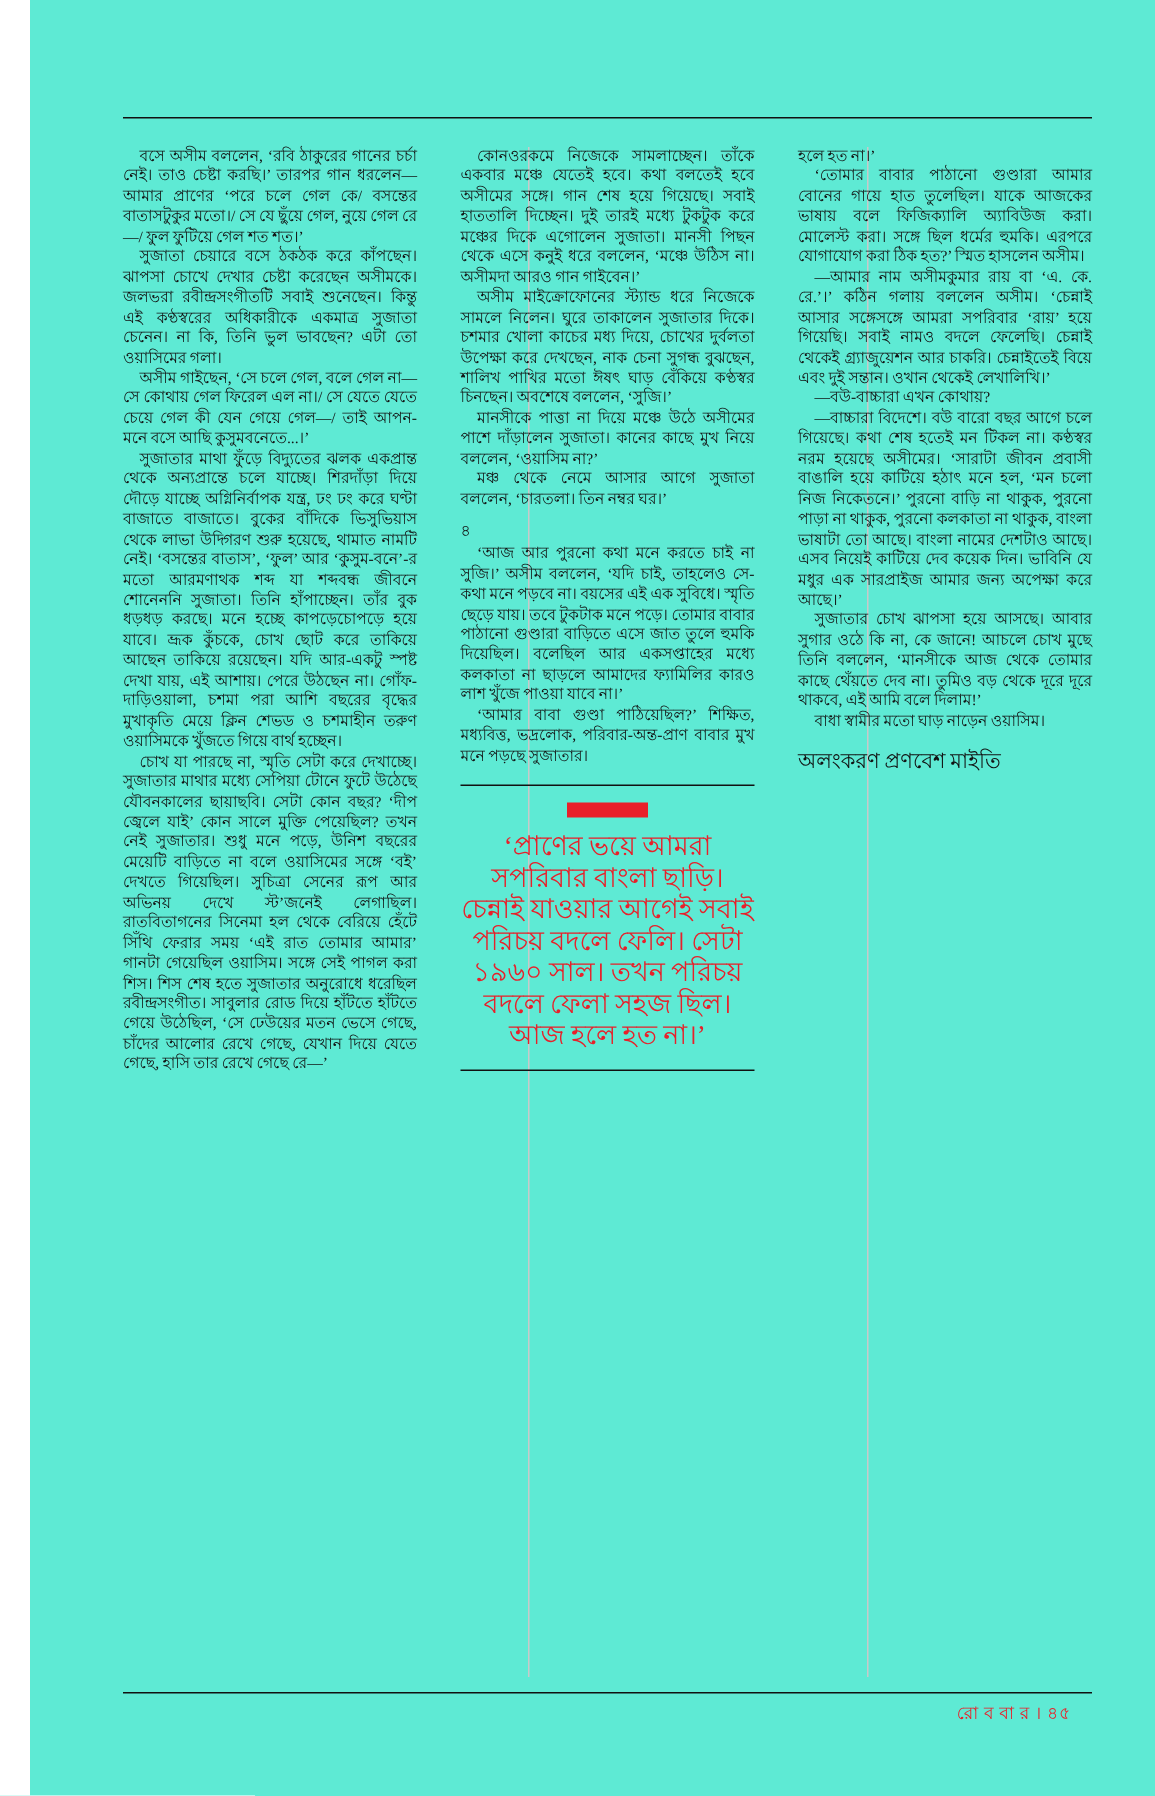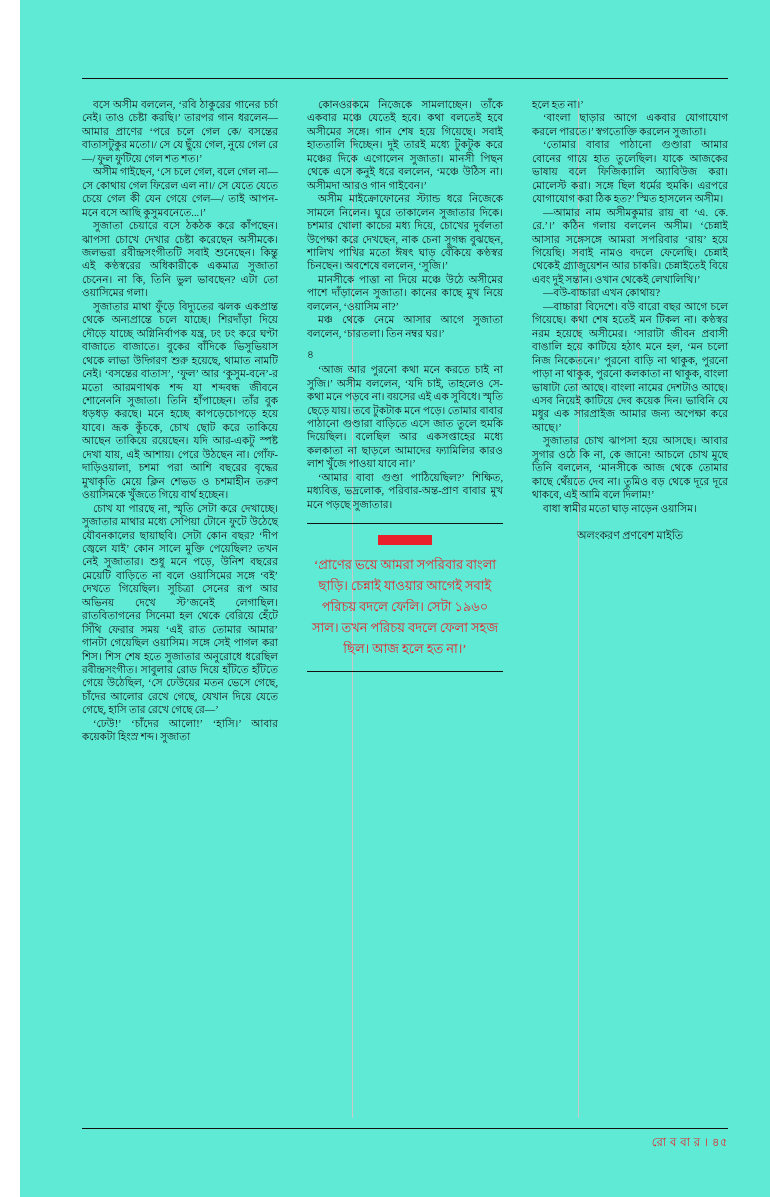--- a/index.html
+++ b/index.html
@@ -95,54 +95,54 @@
     margin-bottom: 11px;
   }
   .pq-bar {
     width: 54px;
     height: 10px;
     background: #e8202a;
     margin: 0 auto 9px auto;
   }
   .pullquote {
     color: #e8202a;
-    font-size: 13px;
+    font-size: 18px;
     line-height: 21px;
     text-align: center;
     text-indent: 0;
     font-family: "Liberation Serif", serif;
     letter-spacing: 0px;
   }
   .pq-rule-bottom {
     width: 196px;
     height: 1px;
     background: #111111;
     margin-top: 12px;
   }
 
   .credit {
-    font-size: 11px;
-    text-align: center;
+    font-size: 14px;
+    text-align: left;
     text-indent: 0;
     margin-top: 14px;
     color: #111111;
   }
 
   
   .footer-rule {
     position: absolute;
     left: 62px;
     top: 1128px;
     width: 646px;
     height: 1px;
     background: #111111;
   }
   .footer {
     position: absolute;
-    right: 62px;
+    right: 76px;
     top: 1134px;
     font-size: 11.5px;
     color: #e8202a;
     letter-spacing: 0.5px;
   }
   .footer .pagenum { color: #e8202a; }
 </style>
 </head>
 <body>
 
@@ -150,25 +150,24 @@
 
   <div class="top-rule"></div>
 
   <div class="columns">
 
     <div class="vrule v1"></div>
     <div class="vrule v2"></div>
 
     <div class="col left">
       <p>বসে অসীম বললেন, ‘রবি ঠাকুরের গানের চর্চা নেই। তাও চেষ্টা করছি।’ তারপর গান ধরলেন— আমার প্রাণের ‘পরে চলে গেল কে/ বসন্তের বাতাসটুকুর মতো।/ সে যে ছুঁয়ে গেল, নুয়ে গেল রে—/ ফুল ফুটিয়ে গেল শত শত।’</p>
+      <p>সুজাতা চেয়ারে বসে ঠকঠক করে কাঁপছেন। ঝাপসা চোখে দেখার চেষ্টা করেছেন অসীমকে। জলভরা রবীন্দ্রসংগীতটি সবাই শুনেছেন। কিন্তু এই কণ্ঠস্বরের অধিকারীকে একমাত্র সুজাতা চেনেন। না কি, তিনি ভুল ভাবছেন? এটা তো ওয়াসিমের গলা।</p>
       <p>অসীম গাইছেন, ‘সে চলে গেল, বলে গেল না— সে কোথায় গেল ফিরেল এল না।/ সে যেতে যেতে চেয়ে গেল কী যেন গেয়ে গেল—/ তাই আপন-মনে বসে আছি কুসুমবনেতে...।’</p>
-      <p>সুজাতা চেয়ারে বসে ঠকঠক করে কাঁপছেন। ঝাপসা চোখে দেখার চেষ্টা করেছেন অসীমকে। জলভরা রবীন্দ্রসংগীতটি সবাই শুনেছেন। কিন্তু এই কণ্ঠস্বরের অধিকারীকে একমাত্র সুজাতা চেনেন। না কি, তিনি ভুল ভাবছেন? এটা তো ওয়াসিমের গলা।</p>
       <p>সুজাতার মাথা ফুঁড়ে বিদ্যুতের ঝলক একপ্রান্ত থেকে অন্যপ্রান্তে চলে যাচ্ছে। শিরদাঁড়া দিয়ে দৌড়ে যাচ্ছে অগ্নিনির্বাপক যন্ত্র, ঢং ঢং করে ঘণ্টা বাজাতে বাজাতে। বুকের বাঁদিকে ভিসুভিয়াস থেকে লাভা উদ্গিরণ শুরু হয়েছে, থামাত নামটি নেই। ‘বসন্তের বাতাস’, ‘ফুল’ আর ‘কুসুম-বনে’-র মতো আরমণাথক শব্দ যা শব্দবন্ধ জীবনে শোনেননি সুজাতা। তিনি হাঁপাচ্ছেন। তাঁর বুক ধড়ধড় করছে। মনে হচ্ছে কাপড়েচোপড়ে হয়ে যাবে। ভ্রূক কুঁচকে, চোখ ছোট করে তাকিয়ে আছেন তাকিয়ে রয়েছেন। যদি আর-একটু স্পষ্ট দেখা যায়, এই আশায়। পেরে উঠছেন না। গোঁফ-দাড়িওয়ালা, চশমা পরা আশি বছরের বৃদ্ধের মুখাকৃতি মেয়ে ক্লিন শেভড ও চশমাহীন তরুণ ওয়াসিমকে খুঁজতে গিয়ে বার্থ হচ্ছেন।</p>
       <p>চোখ যা পারছে না, স্মৃতি সেটা করে দেখাচ্ছে। সুজাতার মাথার মধ্যে সেপিয়া টোনে ফুটে উঠেছে যৌবনকালের ছায়াছবি। সেটা কোন বছর? ‘দীপ জ্বেলে যাই’ কোন সালে মুক্তি পেয়েছিল? তখন নেই সুজাতার। শুধু মনে পড়ে, উনিশ বছরের মেয়েটি বাড়িতে না বলে ওয়াসিমের সঙ্গে ‘বই’ দেখতে গিয়েছিল। সুচিত্রা সেনের রূপ আর অভিনয় দেখে স্ট’জনেই লেগাছিল। রাতবিতাগনের সিনেমা হল থেকে বেরিয়ে হেঁটে সিঁথি ফেরার সময় ‘এই রাত তোমার আমার’ গানটা গেয়েছিল ওয়াসিম। সঙ্গে সেই পাগল করা শিস। শিস শেষ হতে সুজাতার অনুরোধে ধরেছিল রবীন্দ্রসংগীত। সাবুলার রোড দিয়ে হাঁটতে হাঁটতে গেয়ে উঠেছিল, ‘সে ঢেউয়ের মতন ভেসে গেছে, চাঁদের আলোর রেখে গেছে, যেখান দিয়ে যেতে গেছে, হাসি তার রেখে গেছে রে—’</p>
-      <p>‘ঢেউ!’ ‘চাঁদের আলো!’ ‘হাসি।’ আবার কয়েকটা হিংস্র শব্দ। সুজাতা</p>
     </div>
 
     <div class="col mid">
       <p>কোনওরকমে নিজেকে সামলাচ্ছেন। তাঁকে একবার মঞ্চে যেতেই হবে। কথা বলতেই হবে অসীমের সঙ্গে। গান শেষ হয়ে গিয়েছে। সবাই হাততালি দিচ্ছেন। দুই তারই মধ্যে টুকটুক করে মঞ্চের দিকে এগোলেন সুজাতা। মানসী পিছন থেকে এসে কনুই ধরে বললেন, ‘মঞ্চে উঠিস না। অসীমদা আরও গান গাইবেন।’</p>
       <p>অসীম মাইক্রোফোনের স্ট্যান্ড ধরে নিজেকে সামলে নিলেন। ঘুরে তাকালেন সুজাতার দিকে। চশমার খোলা কাচের মধ্য দিয়ে, চোখের দুর্বলতা উপেক্ষা করে দেখছেন, নাক চেনা সুগন্ধ বুঝছেন, শালিখ পাখির মতো ঈষৎ ঘাড় বেঁকিয়ে কণ্ঠস্বর চিনছেন। অবশেষে বললেন, ‘সুজি।’</p>
       <p>মানসীকে পাত্তা না দিয়ে মঞ্চে উঠে অসীমের পাশে দাঁড়ালেন সুজাতা। কানের কাছে মুখ নিয়ে বললেন, ‘ওয়াসিম না?’</p>
       <p>মঞ্চ থেকে নেমে আসার আগে সুজাতা বললেন, ‘চারতলা। তিন নম্বর ঘর।’</p>
 
       <p class="section-num noindent">৪</p>
 
@@ -178,21 +177,20 @@
       <div class="pullquote-wrap">
         <div class="pq-rule-top"></div>
         <div class="pq-bar"></div>
         <p class="pullquote">‘প্রাণের ভয়ে আমরা সপরিবার বাংলা ছাড়ি। চেন্নাই যাওয়ার আগেই সবাই পরিচয় বদলে ফেলি। সেটা ১৯৬০ সাল। তখন পরিচয় বদলে ফেলা সহজ ছিল। আজ হলে হত না।’</p>
         <div class="pq-rule-bottom"></div>
       </div>
     </div>
 
     <div class="col right">
       <p class="noindent">হলে হত না।’</p>
-      <p>‘বাংলা ছাড়ার আগে একবার যোগাযোগ করলে পারতে।’ স্বগতোক্তি করলেন সুজাতা।</p>
       <p>‘তোমার বাবার পাঠানো গুণ্ডারা আমার বোনের গায়ে হাত তুলেছিল। যাকে আজকের ভাষায় বলে ফিজিক্যালি অ্যাবিউজ করা। মোলেস্ট করা। সঙ্গে ছিল ধর্মের হুমকি। এরপরে যোগাযোগ করা ঠিক হত?’ স্মিত হাসলেন অসীম।</p>
       <p>—আমার নাম অসীমকুমার রায় বা ‘এ. কে. রে.’।’ কঠিন গলায় বললেন অসীম। ‘চেন্নাই আসার সঙ্গেসঙ্গে আমরা সপরিবার ‘রায়’ হয়ে গিয়েছি। সবাই নামও বদলে ফেলেছি। চেন্নাই থেকেই গ্র্যাজুয়েশন আর চাকরি। চেন্নাইতেই বিয়ে এবং দুই সন্তান। ওখান থেকেই লেখালিখি।’</p>
       <p>—বউ-বাচ্চারা এখন কোথায়?</p>
       <p>—বাচ্চারা বিদেশে। বউ বারো বছর আগে চলে গিয়েছে। কথা শেষ হতেই মন টিকল না। কণ্ঠস্বর নরম হয়েছে অসীমের। ‘সারাটা জীবন প্রবাসী বাঙালি হয়ে কাটিয়ে হঠাৎ মনে হল, ‘মন চলো নিজ নিকেতনে।’ পুরনো বাড়ি না থাকুক, পুরনো পাড়া না থাকুক, পুরনো কলকাতা না থাকুক, বাংলা ভাষাটা তো আছে। বাংলা নামের দেশটাও আছে। এসব নিয়েই কাটিয়ে দেব কয়েক দিন। ভাবিনি যে মধুর এক সারপ্রাইজ আমার জন্য অপেক্ষা করে আছে।’</p>
       <p>সুজাতার চোখ ঝাপসা হয়ে আসছে। আবার সুগার ওঠে কি না, কে জানে! আচলে চোখ মুছে তিনি বললেন, ‘মানসীকে আজ থেকে তোমার কাছে থেঁয়তে দেব না। তুমিও বড় থেকে দূরে দূরে থাকবে, এই আমি বলে দিলাম!’</p>
       <p>বাধা স্বামীর মতো ঘাড় নাড়েন ওয়াসিম।</p>
       <p class="credit">অলংকরণ প্রণবেশ মাইতি</p>
     </div>
 
   </div>

